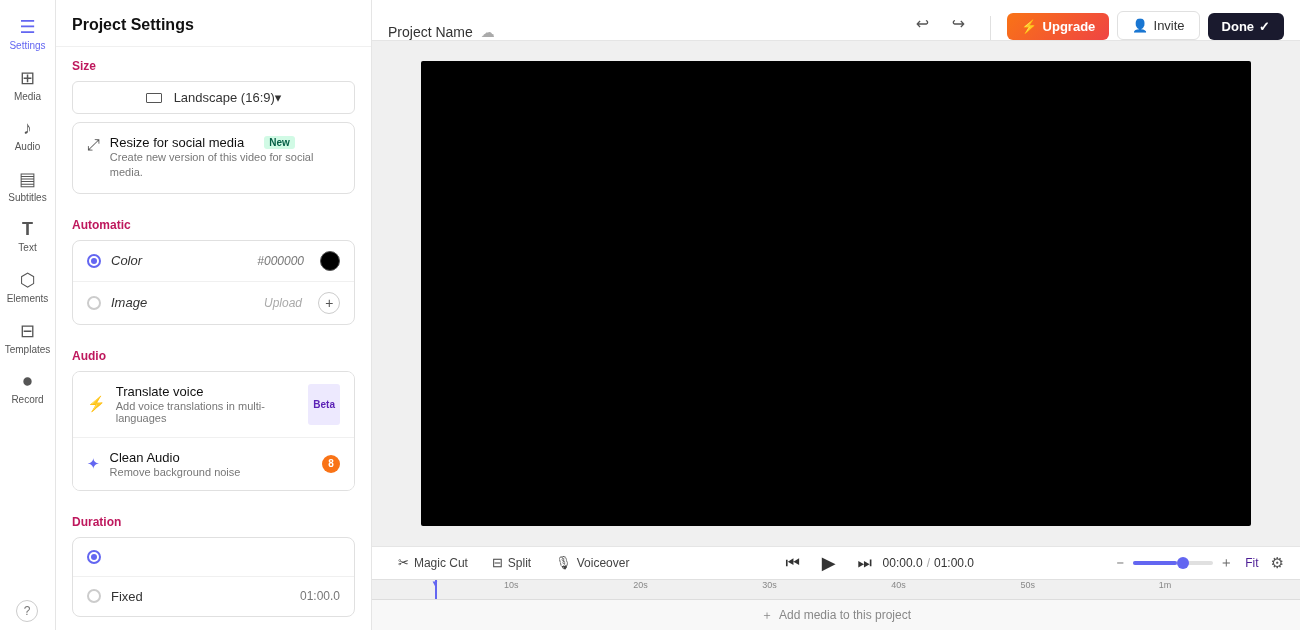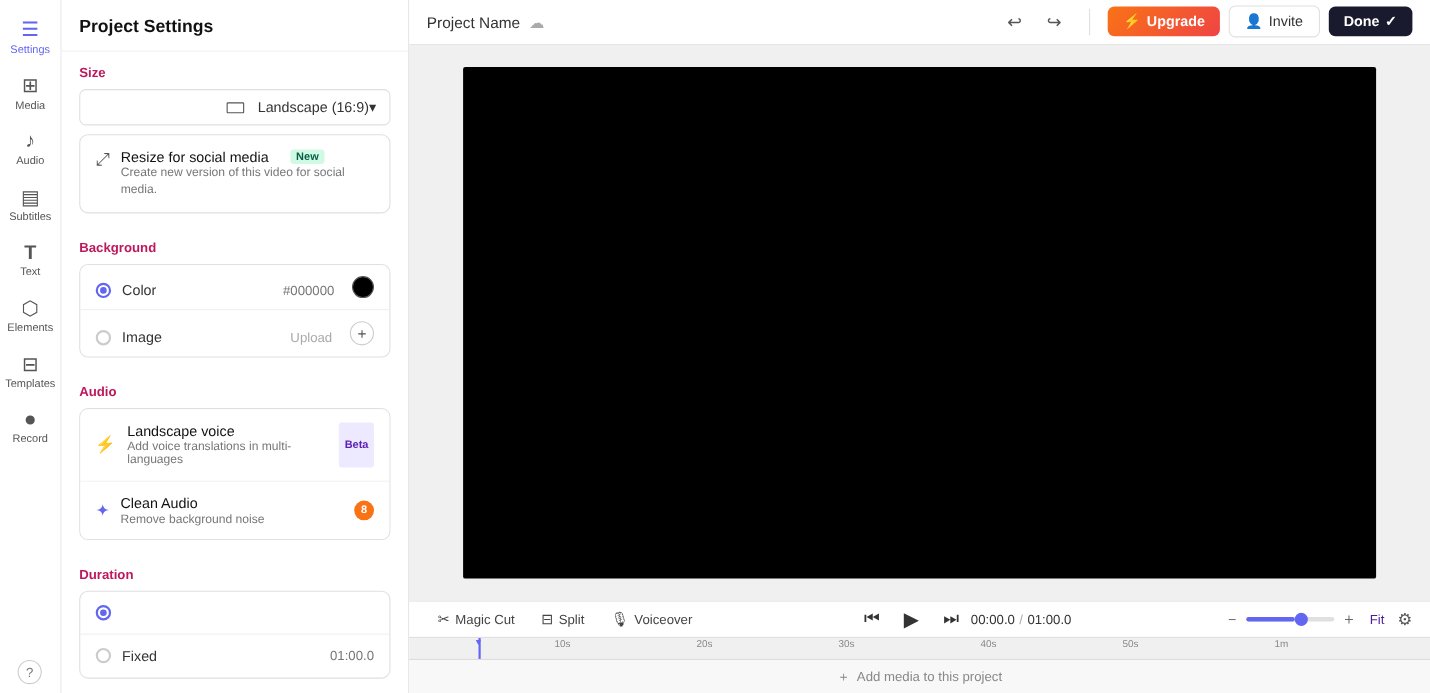--- a/index.html
+++ b/index.html
@@ -16,35 +16,35 @@
     .icon-sidebar-item.active .icon-label { color: #6366f1; }
 
     
     .settings-panel { width: 316px; background: #fff; border-right: 1px solid #e5e5e5; overflow-y: auto; }
     .settings-header { padding: 16px 16px 12px; font-size: 16px; font-weight: 600; color: #111; border-bottom: 1px solid #f0f0f0; }
 
     .panel-section { padding: 12px 16px; }
     .panel-section-title { font-size: 12px; font-weight: 600; color: #be185d; margin-bottom: 8px; }
 
     
-    .dropdown-control { display: flex; align-items: center; justify-content: flex-end; border: 1px solid #e0e0e0; border-radius: 6px; padding: 8px 12px; cursor: pointer; background: #fff; font-size: 13px; color: #333; }
+    .dropdown-control { display: flex; align-items: center; justify-content: center; border: 1px solid #e0e0e0; border-radius: 6px; padding: 8px 12px; cursor: pointer; background: #fff; font-size: 13px; color: #333; }
     .dropdown-control .landscape-icon { display: inline-block; width: 16px; height: 10px; border: 1.5px solid #555; border-radius: 1px; margin-right: 6px; }
 
     
     .feature-card { border: 1px solid #e0e0e0; border-radius: 8px; padding: 12px 14px; margin-top: 8px; display: flex; align-items: flex-start; gap: 10px; cursor: pointer; }
     .feature-card-icon { font-size: 16px; color: #555; margin-top: 1px; flex-shrink: 0; }
     .feature-card-text .title-row { display: flex; align-items: center; gap: 20px; margin-bottom: 0; }
     .feature-card-text .title { font-size: 13px; font-weight: 500; color: #111; }
     .badge-new { background: #d1fae5; color: #065f46; font-size: 10px; font-weight: 600; padding: 1px 5px; border-radius: 3px; }
     .badge-beta { background: #ede9fe; color: #5b21b6; font-size: 10px; font-weight: 600; padding: 15px 5px; border-radius: 3px; }
     .feature-card-text .desc { font-size: 11px; color: #777; line-height: 1.4; }
 
     
     .bg-options { border: 1px solid #e0e0e0; border-radius: 8px; overflow: hidden; }
-    .bg-option { display: flex; align-items: flex-end; padding: 10px 14px; gap: 10px; cursor: pointer; }
+    .bg-option { display: flex; align-items: center; padding: 10px 14px; gap: 10px; cursor: pointer; font-style: italic; }
     .bg-option:not(:last-child) { border-bottom: 1px solid #f0f0f0; }
     .radio-circle { width: 14px; height: 14px; border-radius: 50%; border: 2px solid #6366f1; flex-shrink: 0; position: relative; }
     .radio-circle.checked::after { content: ''; position: absolute; top: 2px; left: 2px; width: 6px; height: 6px; border-radius: 50%; background: #6366f1; }
     .radio-circle.unchecked { border-color: #ccc; }
     .bg-option-label { font-size: 13px; color: #333; flex: 1; }
     .color-hex { font-size: 12px; color: #777; margin-right: 6px; }
     .color-swatch { width: 20px; height: 20px; border-radius: 50%; background: #000; border: 1px solid #555; }
     .upload-text { font-size: 12px; color: #aaa; margin-right: 6px; }
     .upload-btn { width: 22px; height: 22px; border-radius: 50%; border: 1.5px solid #ccc; display: flex; align-items: center; justify-content: center; font-size: 14px; color: #555; cursor: pointer; }
 
@@ -62,21 +62,21 @@
     .duration-options { border: 1px solid #e0e0e0; border-radius: 8px; overflow: hidden; }
     .duration-option { display: flex; align-items: center; padding: 12px 14px; gap: 10px; cursor: pointer; }
     .duration-option:not(:last-child) { border-bottom: 1px solid #f0f0f0; }
     .duration-label { font-size: 13px; color: #333; flex: 1; }
     .duration-value { font-size: 12px; color: #777; }
 
     
     .content-area { flex: 1; display: flex; flex-direction: column; background: #f0f0f0; }
 
     
-    .top-bar { height: 48px; background: #fff; border-bottom: 1px solid #e5e5e5; display: flex; align-items: center; padding: 0 16px; gap: 8px; }
+    .top-bar { height: 48px; background: #fff; border-bottom: 1px solid #e5e5e5; display: flex; align-items: flex-end; padding: 0 16px; gap: 8px; }
     .project-name-text { font-size: 14px; color: #333; font-weight: 500; }
     .cloud-icon { font-size: 14px; color: #aaa; }
     .top-bar-spacer { flex: 1; }
     .undo-redo { display: flex; gap: 4px; }
     .icon-btn { width: 32px; height: 32px; border-radius: 6px; border: none; background: transparent; cursor: pointer; display: flex; align-items: center; justify-content: center; font-size: 16px; color: #555; }
     .divider-v { width: 1px; height: 24px; background: #e0e0e0; margin: 0 8px; }
     .upgrade-btn { background: linear-gradient(135deg, #f97316, #ef4444); color: #fff; border: none; border-radius: 6px; padding: 6px 14px; font-size: 13px; font-weight: 600; cursor: pointer; display: flex; align-items: center; gap: 5px; }
     .invite-btn { background: transparent; border: 1px solid #e0e0e0; border-radius: 6px; padding: 6px 14px; font-size: 13px; color: #333; cursor: pointer; display: flex; align-items: center; gap: 5px; }
     .done-btn { background: #1a1a2e; color: #fff; border: none; border-radius: 6px; padding: 6px 14px; font-size: 13px; font-weight: 600; cursor: pointer; display: flex; align-items: center; gap: 5px; }
 
@@ -171,21 +171,21 @@
           <div class="title-row">
             <span class="title">Resize for social media</span>
             <span class="badge-new">New</span>
           </div>
           <div class="desc">Create new version of this video for social media.</div>
         </div>
       </div>
     </div>
 
     <div class="panel-section">
-      <div class="panel-section-title">Background</div>
+      <div class="panel-section-title">Automatic</div>
       <div class="bg-options">
         <div class="bg-option">
           <div class="radio-circle checked"></div>
           <span class="bg-option-label">Color</span>
           <span class="color-hex">#000000</span>
           <div class="color-swatch"></div>
         </div>
         <div class="bg-option">
           <div class="radio-circle unchecked"></div>
           <span class="bg-option-label">Image</span>
@@ -194,21 +194,21 @@
         </div>
       </div>
     </div>
 
     <div class="panel-section">
       <div class="panel-section-title">Audio</div>
       <div class="audio-cards">
         <div class="audio-card">
           <span class="audio-card-icon">⚡</span>
           <div class="audio-card-text">
-            <div class="audio-card-title">Landscape voice</div>
+            <div class="audio-card-title">Translate voice</div>
             <div class="audio-card-desc">Add voice translations in multi-languages</div>
           </div>
           <span class="badge-beta">Beta</span>
         </div>
         <div class="audio-card">
           <span class="audio-card-icon">✦</span>
           <div class="audio-card-text">
             <div class="audio-card-title">Clean Audio</div>
             <div class="audio-card-desc">Remove background noise</div>
           </div>

